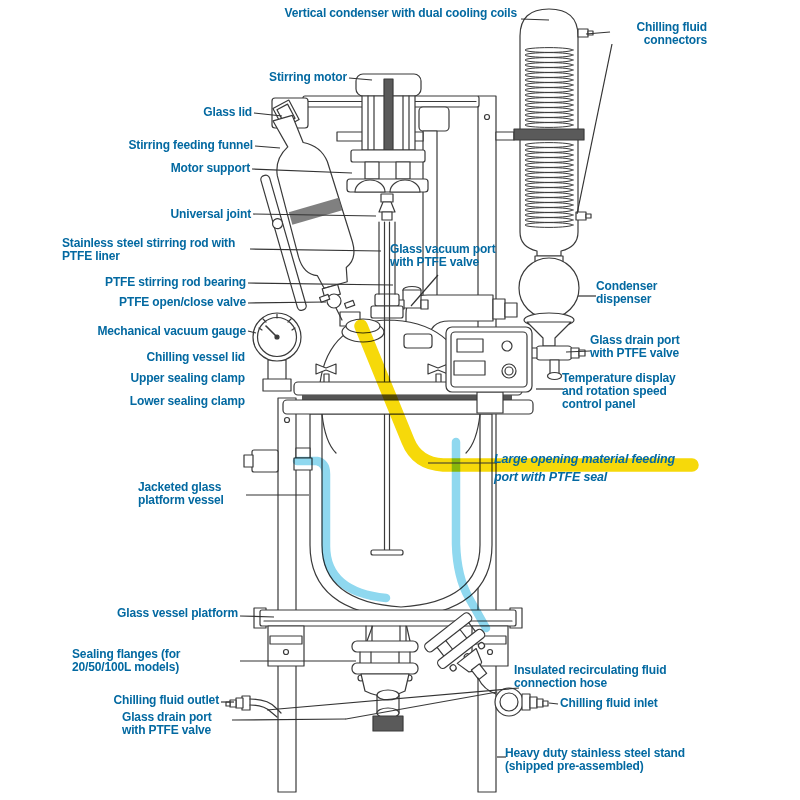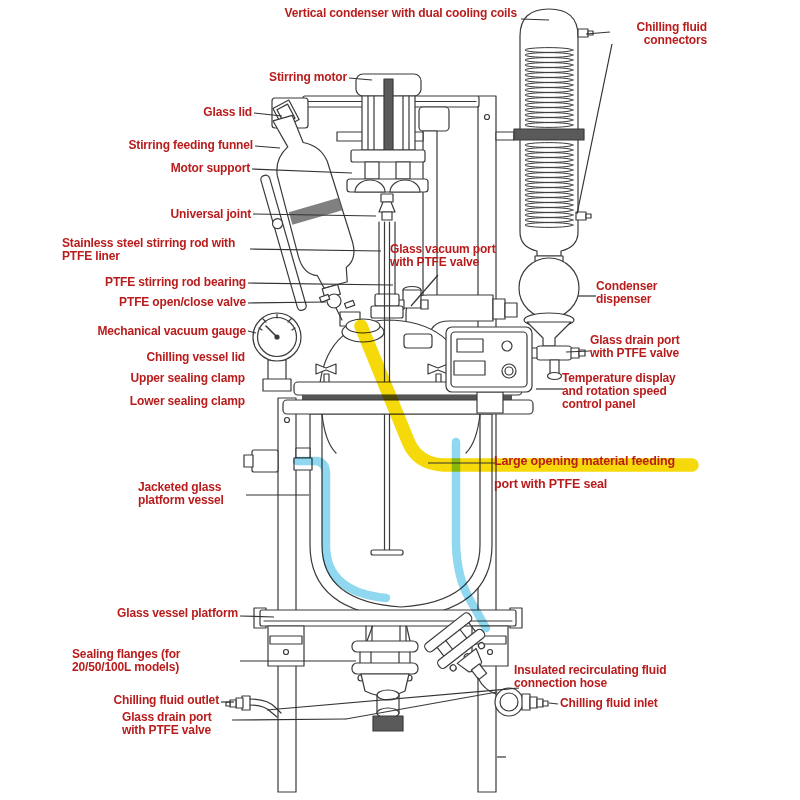--- a/index.html
+++ b/index.html
@@ -1,25 +1,25 @@
 <!DOCTYPE html>
 <html><head>
 <meta charset="utf-8">
 <style>
   html,body{margin:0;padding:0;background:#fff;}
   .stage{position:relative;width:800px;height:800px;background:#fff;overflow:hidden;
          font-family:"Liberation Sans",sans-serif;}
   .stage svg{position:absolute;left:0;top:0;}
   .lbl{position:absolute;font-weight:bold;font-size:12px;line-height:13px;
-       letter-spacing:-0.15px;color:#b91c1c;z-index:5;}
+       letter-spacing:-0.15px;color:#0369a1;z-index:5;}
   .nw{white-space:nowrap;}
   .tr{text-align:right;}
   .tc{text-align:left;}
   .tl{text-align:right;}
-  .big{font-size:12.5px;line-height:23px;}
+  .big{font-size:12.5px;line-height:18px;font-style:italic;}
   .art{stroke:#3a3a3a;stroke-width:1.2;fill:none;stroke-linejoin:round;stroke-linecap:round;}
   .wf{fill:#ffffff;}
   .dk{fill:#5a5a5a;stroke:#3a3a3a;}
   .ld{stroke:#333;stroke-width:1.2;fill:none;}
   .blend{mix-blend-mode:multiply;}
 </style>
 </head>
 <body>
 
 <div class="stage">
@@ -311,14 +311,15 @@
 <div class="lbl tr nw" style="right:555px;top:395px">Lower sealing clamp</div>
 <div class="lbl tc" style="left:562px;top:372px;width:136px">Temperature display and rotation speed control panel</div>
 <div class="lbl tc big" style="left:494px;top:450px;width:200px">Large opening material feeding port with PTFE seal</div>
 <div class="lbl tc" style="left:138px;top:481px;width:108px">Jacketed glass platform vessel</div>
 <div class="lbl tr nw" style="right:562px;top:607px">Glass vessel platform</div>
 <div class="lbl tc" style="left:72px;top:648px;width:168px">Sealing flanges (for 20/50/100L models)</div>
 <div class="lbl tr nw" style="right:581px;top:694px">Chilling fluid outlet</div>
 <div class="lbl tc" style="left:122px;top:711px;width:112px">Glass drain port with PTFE valve</div>
 <div class="lbl tc" style="left:514px;top:664px;width:156px">Insulated recirculating fluid connection hose</div>
 <div class="lbl tl nw" style="left:560px;top:697px">Chilling fluid inlet</div>
+<div class="lbl tc" style="left:505px;top:747px;width:212px">Heavy duty stainless steel stand (shipped pre-assembled)</div>
 
 </div>
 
 </body></html>

